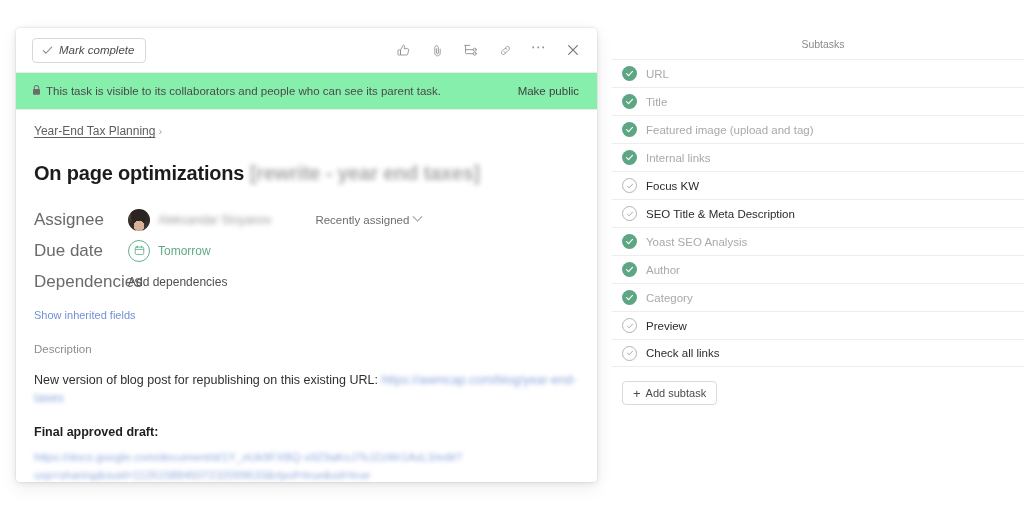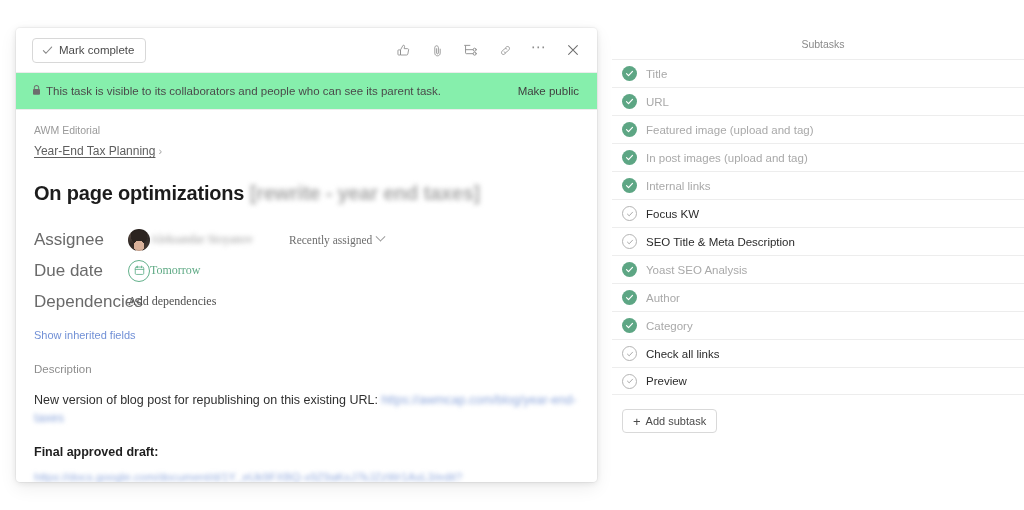--- a/index.html
+++ b/index.html
@@ -48,20 +48,21 @@
     height: 25px;
     padding: 0 11px 0 9px;
     border: 1px solid #d8d8d8;
     border-radius: 4px;
     background: #ffffff;
     color: #4b4b4b;
     font-size: 11.5px;
     font-family: "Liberation Sans", sans-serif;
     cursor: pointer;
     white-space: nowrap;
+    font-style: italic;
   }
   .mark-complete-btn .check-glyph {
     display: inline-block;
     width: 11px;
     height: 11px;
     position: relative;
     flex: 0 0 auto;
   }
 
   .toolbar-icons {
@@ -165,24 +166,23 @@
   }
   .field-label {
     width: 94px;
     flex: 0 0 94px;
     font-size: 17px;
     color: #6a6a6a;
   }
   .field-value {
     display: flex;
     align-items: center;
-    gap: 0;
+    gap: 8px;
     font-size: 12px;
     color: #3d3d3d;
-    font-family: Liberation Serif, serif;
   }
 
   .avatar {
     width: 22px;
     height: 22px;
     border-radius: 50%;
     flex: 0 0 auto;
     background:
       radial-gradient(circle at 50% 78%, #d9b19a 0 26%, rgba(217,177,154,0) 27%),
       radial-gradient(circle at 50% 30%, #2c2420 0 44%, rgba(44,36,32,0) 45%),
@@ -397,21 +397,20 @@
           <path d="M3.1 5.4 V3.9 C3.1 2.3 4.4 1 6 1 C7.6 1 8.9 2.3 8.9 3.9 V5.4 H7.9 V3.9 C7.9 2.85 7.05 2 6 2 C4.95 2 4.1 2.85 4.1 3.9 V5.4 Z"></path>
           <rect x="2.2" y="5.4" width="7.6" height="6.3" rx="1"></rect>
         </svg>
       </span>
       <span class="privacy-text">This task is visible to its collaborators and people who can see its parent task.</span>
       <span class="make-public">Make public</span>
     </div>
 
     <div class="card-body">
 
-      <div class="project-name">AWM Editorial</div>
 
       <div class="breadcrumb">
         <span class="crumb-link">Year-End Tax Planning</span><span class="crumb-sep">›</span>
       </div>
 
       <div class="task-title">
         <span>On page optimizations </span><span class="redacted-title">[rewrite - year end taxes]</span>
       </div>
 
       
@@ -469,45 +468,37 @@
   <div class="subtasks-panel">
     <div class="subtasks-header">Subtasks</div>
 
     <div id="subtask-list">
         <div class="subtask-row done">
           <span class="st-check done">
             <svg width="9" height="9" viewBox="0 0 12 12">
               <path d="M2 6.2 L4.7 8.9 L10 3.1" fill="none" stroke="#ffffff" stroke-width="1.6" stroke-linecap="round" stroke-linejoin="round"></path>
             </svg>
           </span>
+          <span class="st-label">URL</span>
+        </div>
+        <div class="subtask-row done">
+          <span class="st-check done">
+            <svg width="9" height="9" viewBox="0 0 12 12">
+              <path d="M2 6.2 L4.7 8.9 L10 3.1" fill="none" stroke="#ffffff" stroke-width="1.6" stroke-linecap="round" stroke-linejoin="round"></path>
+            </svg>
+          </span>
           <span class="st-label">Title</span>
         </div>
         <div class="subtask-row done">
           <span class="st-check done">
             <svg width="9" height="9" viewBox="0 0 12 12">
               <path d="M2 6.2 L4.7 8.9 L10 3.1" fill="none" stroke="#ffffff" stroke-width="1.6" stroke-linecap="round" stroke-linejoin="round"></path>
             </svg>
           </span>
-          <span class="st-label">URL</span>
-        </div>
-        <div class="subtask-row done">
-          <span class="st-check done">
-            <svg width="9" height="9" viewBox="0 0 12 12">
-              <path d="M2 6.2 L4.7 8.9 L10 3.1" fill="none" stroke="#ffffff" stroke-width="1.6" stroke-linecap="round" stroke-linejoin="round"></path>
-            </svg>
-          </span>
           <span class="st-label">Featured image (upload and tag)</span>
-        </div>
-        <div class="subtask-row done">
-          <span class="st-check done">
-            <svg width="9" height="9" viewBox="0 0 12 12">
-              <path d="M2 6.2 L4.7 8.9 L10 3.1" fill="none" stroke="#ffffff" stroke-width="1.6" stroke-linecap="round" stroke-linejoin="round"></path>
-            </svg>
-          </span>
-          <span class="st-label">In post images (upload and tag)</span>
         </div>
         <div class="subtask-row done">
           <span class="st-check done">
             <svg width="9" height="9" viewBox="0 0 12 12">
               <path d="M2 6.2 L4.7 8.9 L10 3.1" fill="none" stroke="#ffffff" stroke-width="1.6" stroke-linecap="round" stroke-linejoin="round"></path>
             </svg>
           </span>
           <span class="st-label">Internal links</span>
         </div>
         <div class="subtask-row todo">
@@ -549,29 +540,29 @@
             </svg>
           </span>
           <span class="st-label">Category</span>
         </div>
         <div class="subtask-row todo">
           <span class="st-check todo">
             <svg width="8" height="8" viewBox="0 0 12 12">
               <path d="M2.2 6.2 L4.8 8.7 L9.8 3.3" fill="none" stroke="#9c9c9c" stroke-width="1.3" stroke-linecap="round" stroke-linejoin="round"></path>
             </svg>
           </span>
-          <span class="st-label">Check all links</span>
+          <span class="st-label">Preview</span>
         </div>
         <div class="subtask-row todo">
           <span class="st-check todo">
             <svg width="8" height="8" viewBox="0 0 12 12">
               <path d="M2.2 6.2 L4.8 8.7 L9.8 3.3" fill="none" stroke="#9c9c9c" stroke-width="1.3" stroke-linecap="round" stroke-linejoin="round"></path>
             </svg>
           </span>
-          <span class="st-label">Preview</span>
+          <span class="st-label">Check all links</span>
         </div>
       </div>
 
     <button class="add-subtask-btn">
       <span class="plus-glyph">+</span>
       <span>Add subtask</span>
     </button>
   </div>
 
 </div>

